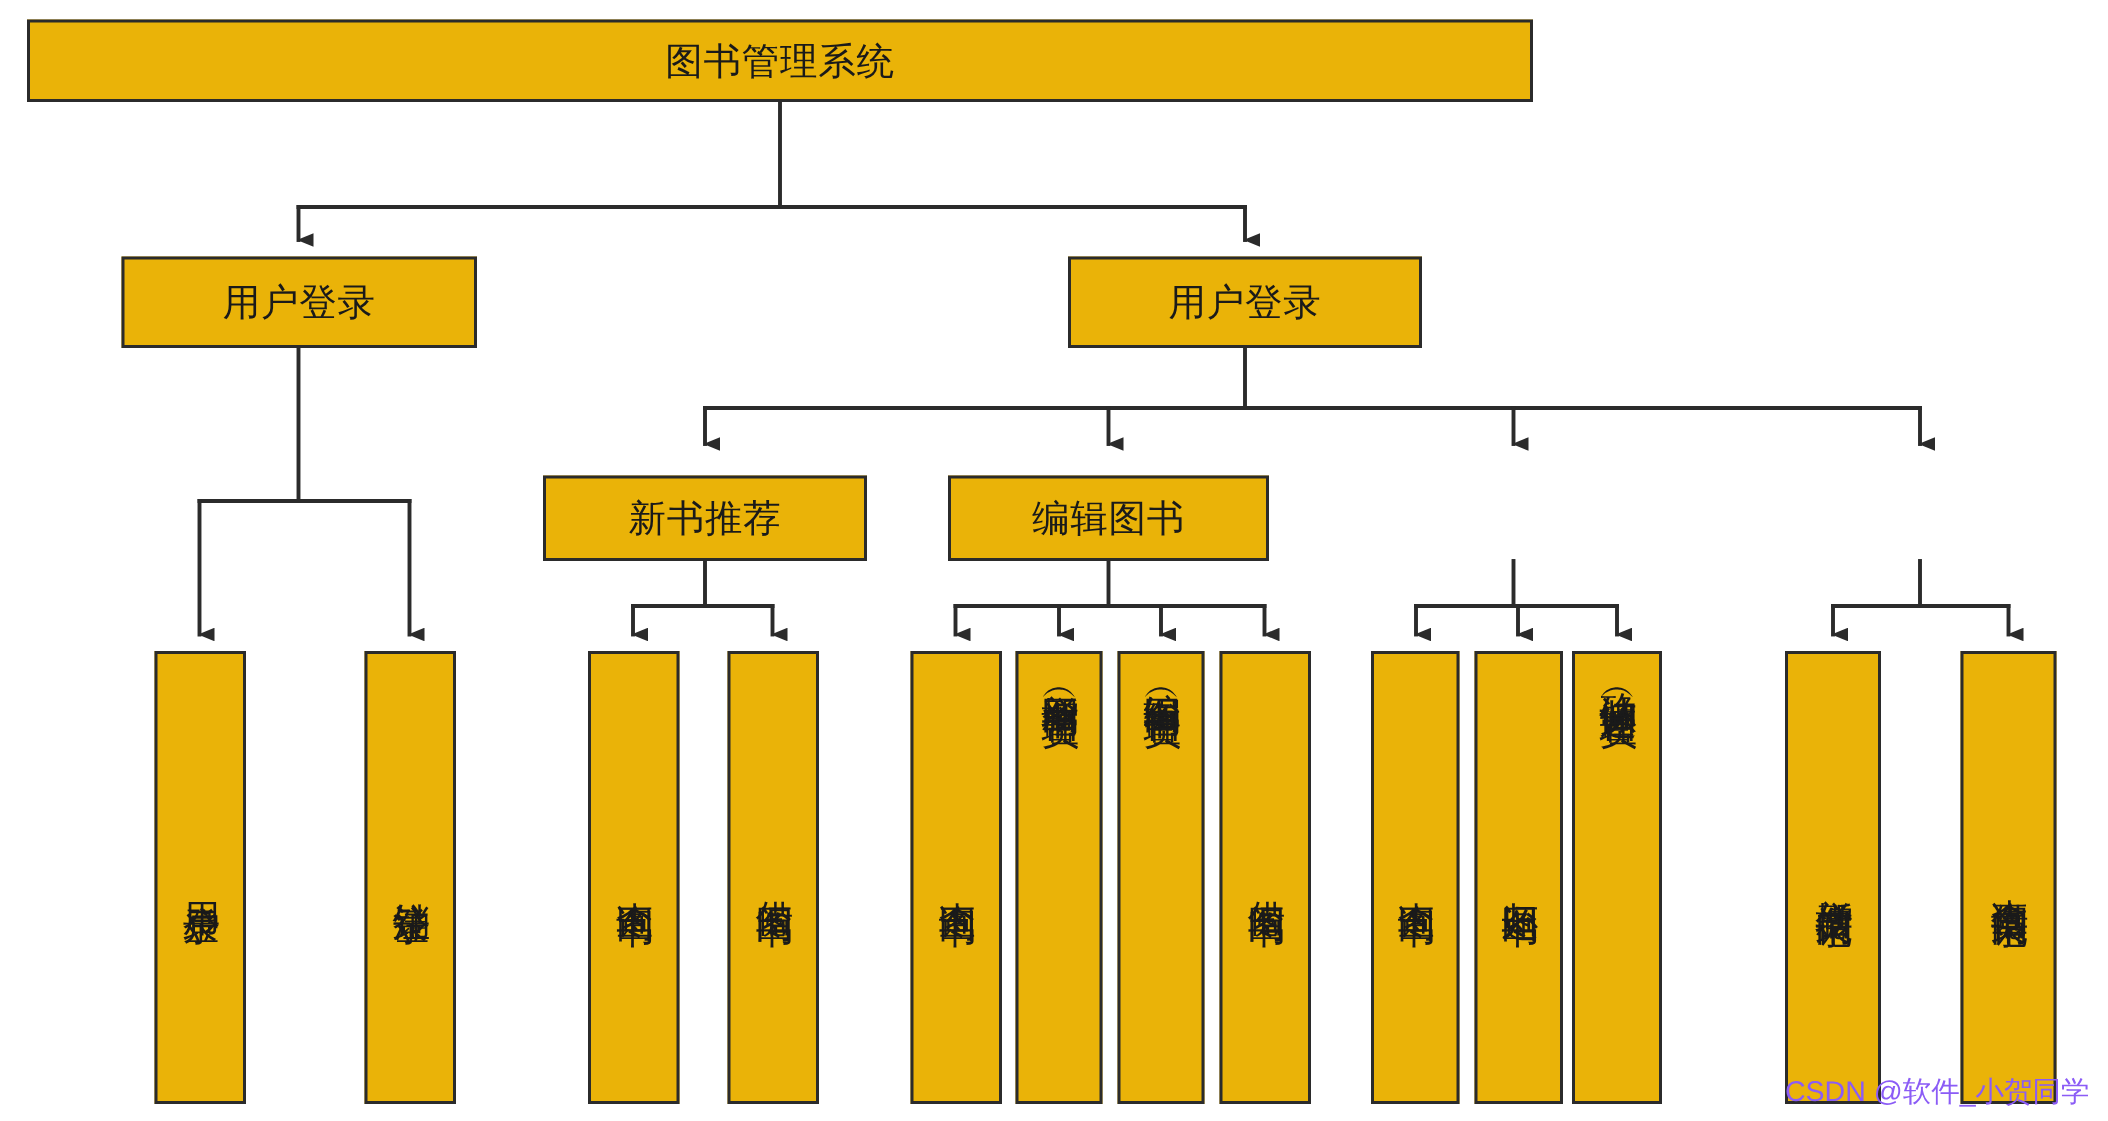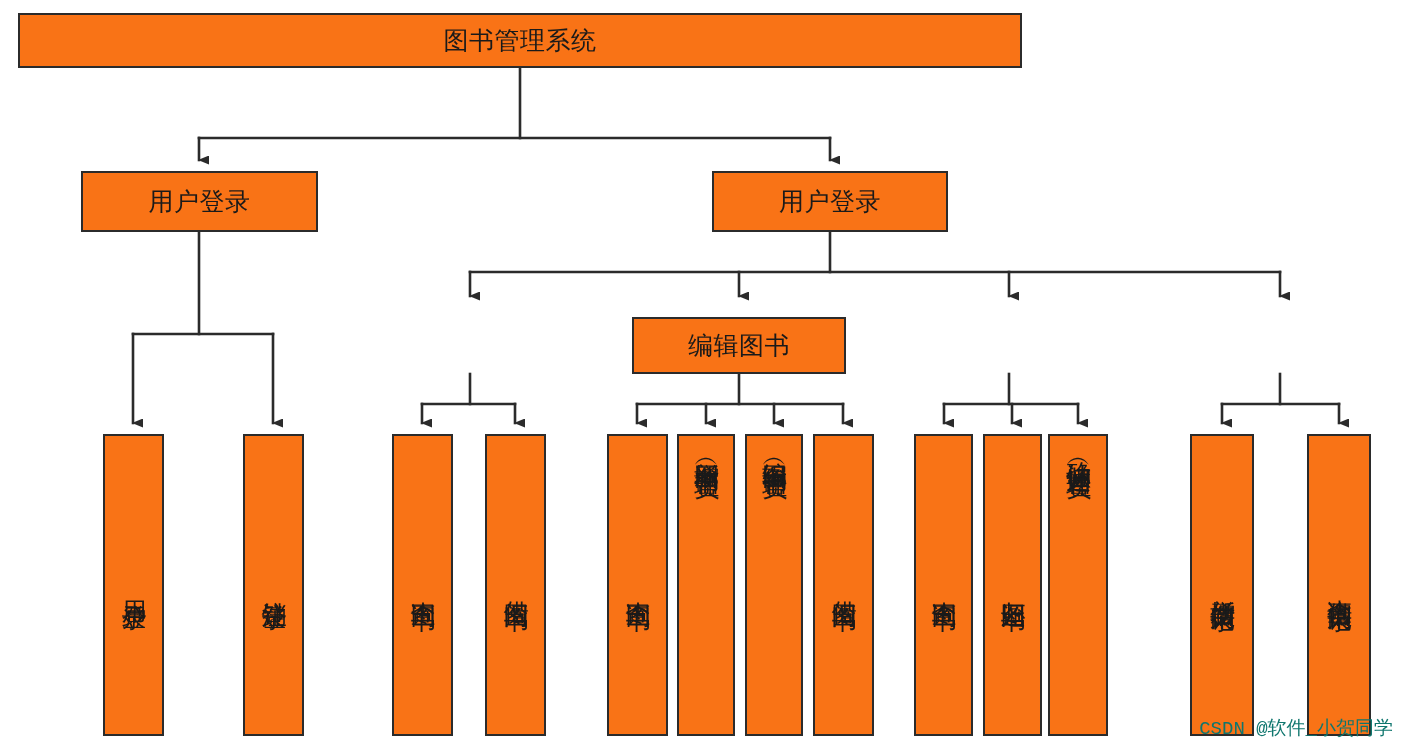--- a/index.html
+++ b/index.html
@@ -21,21 +21,21 @@
   #diagram-svg {
     position: absolute;
     left: 0;
     top: 0;
     width: 1405px;
     height: 747px;
   }
   .node {
     position: absolute;
     box-sizing: border-box;
-    background: #f97316;
+    background: #eab308;
     border: 2px solid #2b2b2b;
     display: flex;
     align-items: center;
     justify-content: center;
     z-index: 2;
   }
   .node-label {
     color: #1a1a1a;
     letter-spacing: 0.5px;
     white-space: nowrap;
@@ -62,24 +62,24 @@
   }
   .node-leaf.center-v {
     align-items: center;
     padding-top: 0;
   }
   #watermark {
     position: absolute;
     right: 12px;
     bottom: 6px;
     font-size: 19px;
-    color: #0f766e;
+    color: #8b5cf6;
     white-space: nowrap;
     z-index: 5;
-    font-family: Liberation Mono, monospace;
+    font-family: Liberation Sans, sans-serif;
   }
 </style>
 </head>
 <body>
 
 <div id="diagram-root">
 
   <svg id="diagram-svg" viewBox="0 0 1405 747" xmlns="http://www.w3.org/2000/svg">
     <defs>
       <marker id="arrowhead" markerWidth="9" markerHeight="11" refX="4.5" refY="10" orient="auto" markerUnits="userSpaceOnUse">
@@ -136,20 +136,23 @@
     <span class="node-label">图书管理系统</span>
   </div>
 
   <div class="node node-branch" style="left:81px; top:171px; width:237px; height:61px;">
     <span class="node-label">用户登录</span>
   </div>
   <div class="node node-branch" style="left:712px; top:171px; width:236px; height:61px;">
     <span class="node-label">用户登录</span>
   </div>
 
+  <div class="node node-branch" style="left:362px; top:317px; width:216px; height:57px;">
+    <span class="node-label">新书推荐</span>
+  </div>
   <div class="node node-branch" style="left:632px; top:317px; width:214px; height:57px;">
     <span class="node-label">编辑图书</span>
   </div>
 
   <div class="node node-leaf center-v" style="left:103px; top:434px; width:61px; height:302px;">
     <span class="node-label">用户登录</span>
   </div>
   <div class="node node-leaf center-v" style="left:243px; top:434px; width:61px; height:302px;">
     <span class="node-label">注销登录</span>
   </div>

